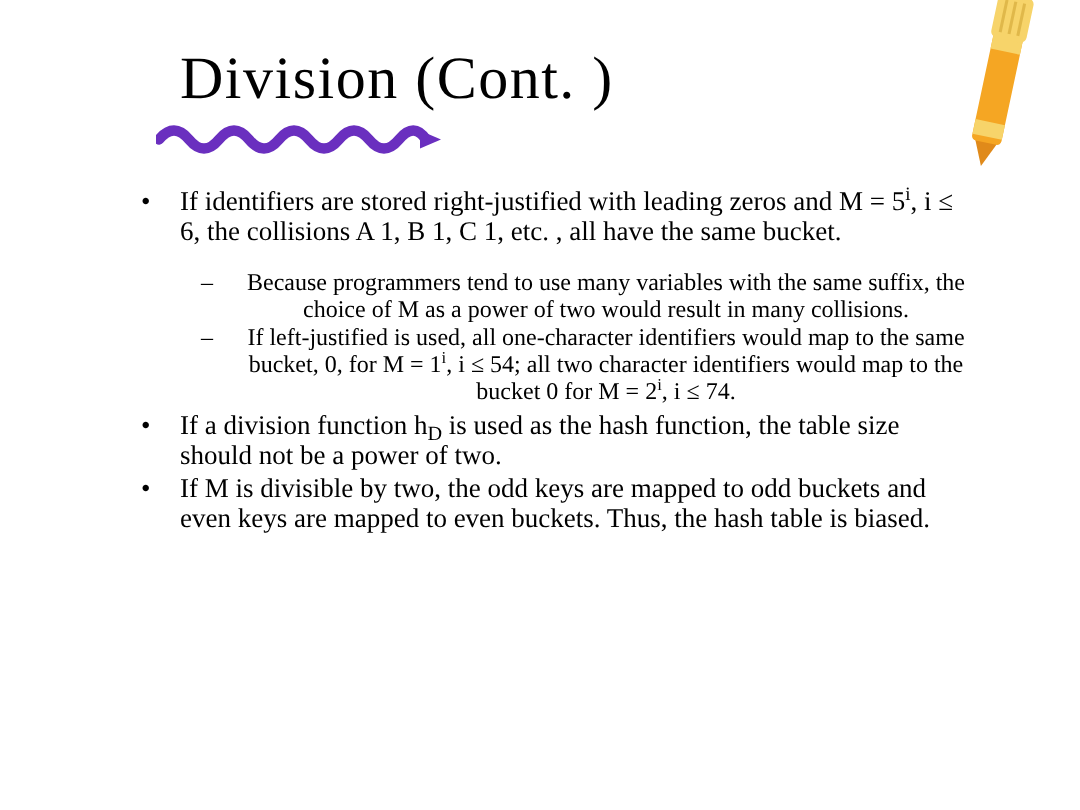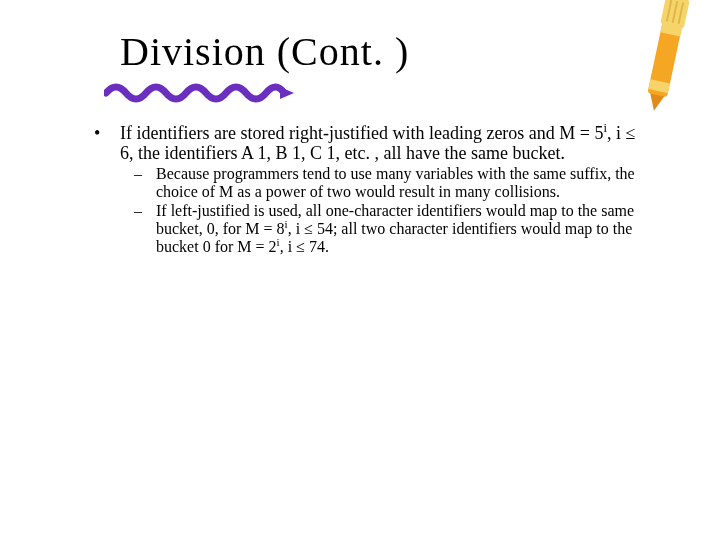--- a/index.html
+++ b/index.html
@@ -44,22 +44,23 @@
   ul.bullets > li::before {
     content: "•";
     position: absolute;
     left: 6px;
     top: 0;
     font-size: 18px;
   }
   ul.sub {
     list-style: none;
     margin-left: 8px;
-    margin-top: 2px;
+    margin-top: 16px;
     margin-bottom: 2px;
+    text-align: center;
   }
   ul.sub > li {
     position: relative;
     padding-left: 28px;
     font-size: 16px;
     line-height: 1.12;
     margin-bottom: 1px;
   }
   ul.sub > li::before {
     content: "–";
@@ -101,28 +102,34 @@
   <h1 class="title">Division (Cont. )</h1>
 
   <svg class="squiggle" viewBox="0 0 190 26">
     <path d="M2,14 Q12,2 22,14 T42,14 T62,14 T82,14 T102,14 T122,14 T142,14 T162,14 T180,14" stroke="#6a2fbf" stroke-width="7" fill="none" stroke-linecap="round"></path>
     <path d="M176,8 L190,14 L176,20 Z" fill="#6a2fbf"></path>
   </svg>
 
   <ul class="bullets">
 
     <li>
-      <span><span>If identifiers are stored right-justified  with leading zeros and M = 5</span><span class="exp">i</span><span>, i ≤ 6, the identifiers A 1, B 1, C 1, etc. , all have the same bucket.</span></span>
+      <span><span>If identifiers are stored right-justified  with leading zeros and M = 5</span><span class="exp">i</span><span>, i ≤ 6, the collisions A 1, B 1, C 1, etc. , all have the same bucket.</span></span>
       <ul class="sub">
         <li>
           <span>Because programmers tend to use many variables with the same suffix, the choice of M as a power of two would result in many collisions.</span>
         </li>
         <li>
-          <span><span>If left-justified is used, all one-character identifiers would map to the same bucket, 0, for M = 8</span><span class="exp">i</span><span>, i ≤ 54; all two character identifiers would map to the bucket 0 for M = 2</span><span class="exp">i</span><span>, i ≤ 74.</span></span>
+          <span><span>If left-justified is used, all one-character identifiers would map to the same bucket, 0, for M = 1</span><span class="exp">i</span><span>, i ≤ 54; all two character identifiers would map to the bucket 0 for M = 2</span><span class="exp">i</span><span>, i ≤ 74.</span></span>
         </li>
       </ul>
     </li>
 
+    <li>
+      <span><span>If a division function h</span><span class="sub-d">D</span><span> is used as the hash function, the table size should not be a power of two.</span></span>
+    </li>
 
+    <li>
+      <span>If M is divisible by two, the odd keys are mapped to odd buckets and even keys are mapped to even buckets. Thus, the hash table is biased.</span>
+    </li>
 
   </ul>
 
 </div>
 
 </body></html>

